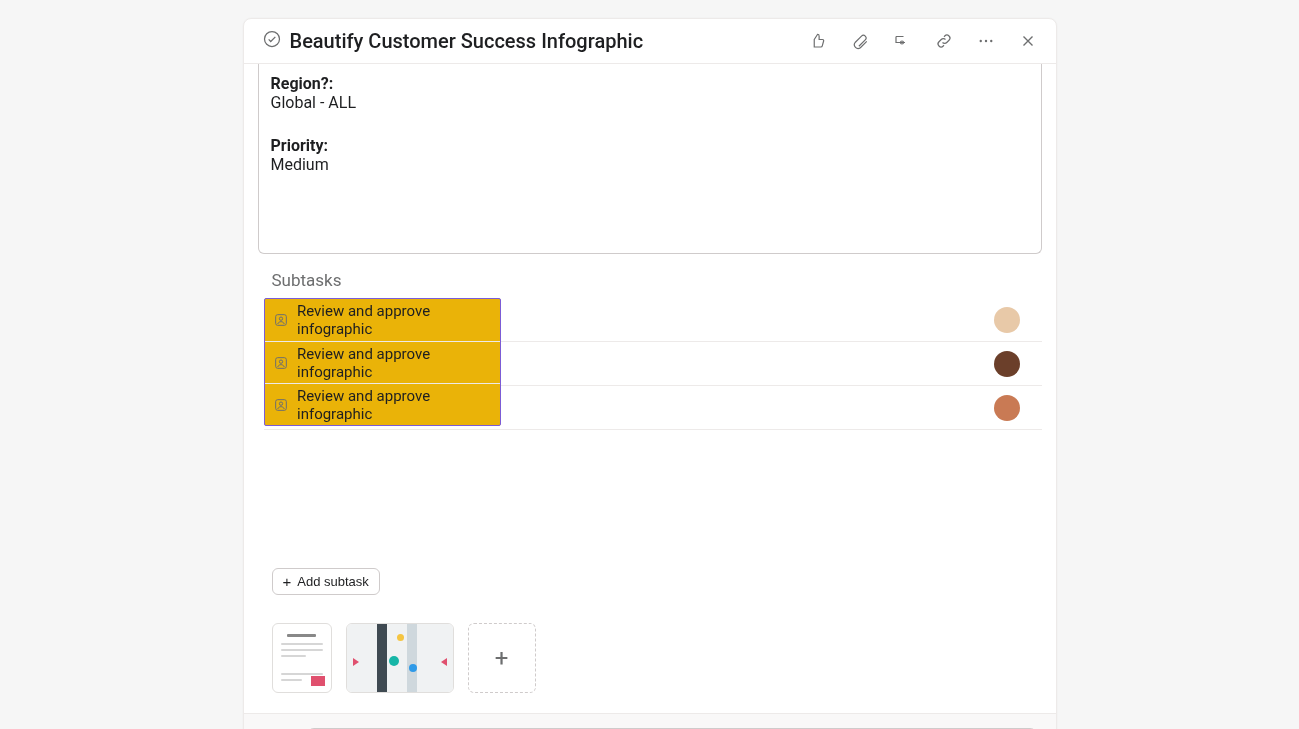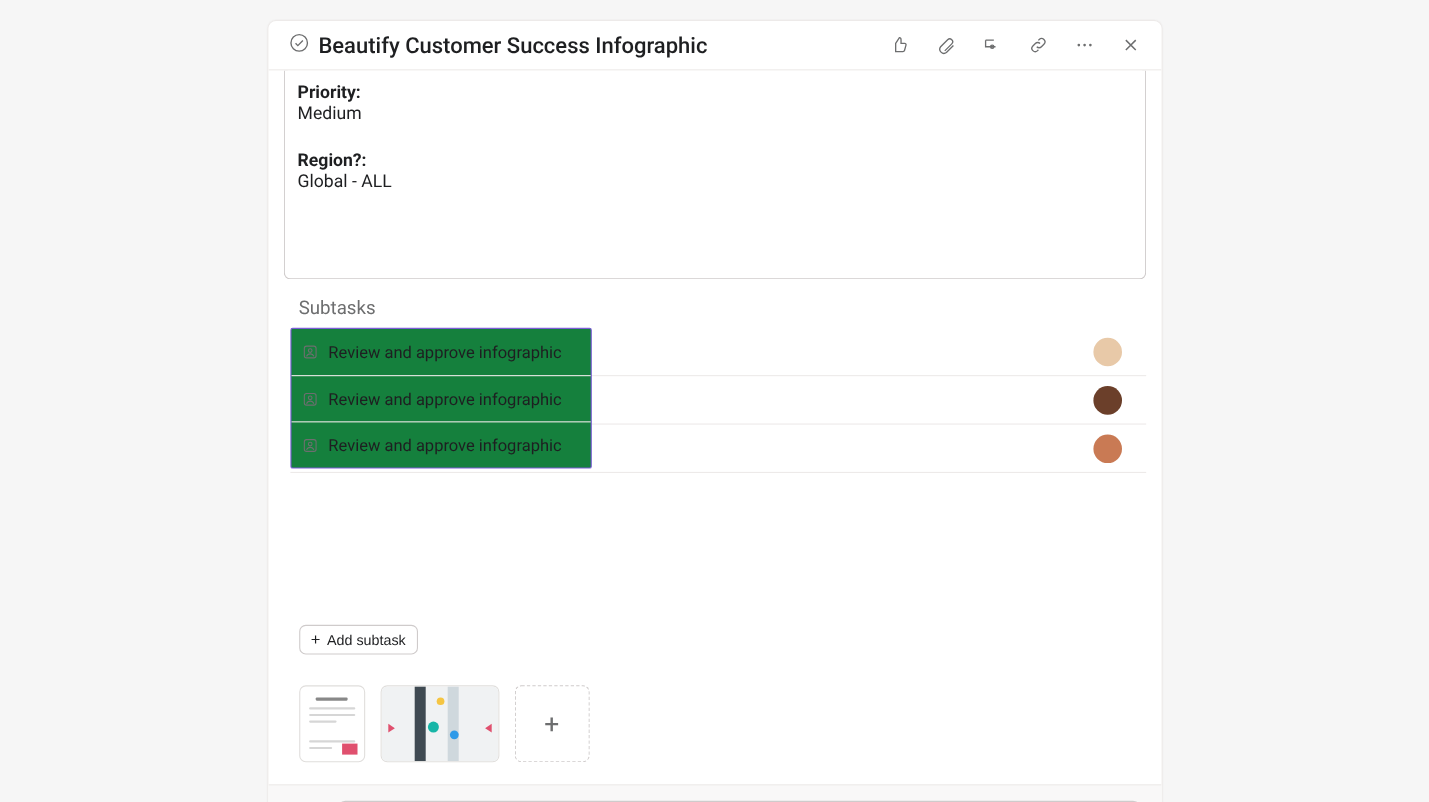--- a/index.html
+++ b/index.html
@@ -74,24 +74,24 @@
   .field-block { margin-bottom: 24px; }
   .field-block:last-child { margin-bottom: 0; }
   .section-label {
     font-size: 17px;
     color: #6d6e6f;
     margin: 16px 2px 8px 14px;
   }
   .subtasks {
     border: 1.5px solid #7b5cd6;
     border-radius: 2px;
-    width: 274px;
+    width: 237px;
     position: relative;
     z-index: 2;
-    background:#15803d;
+    background:#eab308;
   }
   .subtask-rows-outer {
     position: relative;
     margin: 0 0 0 6px;
   }
   .subtask-row-bg {
     position: absolute;
     left: 0; right: 0;
     height: 44px;
     border-bottom: 1px solid #edeae9;
@@ -237,26 +237,26 @@
             <path d="M6 6l12 12M18 6L6 18"></path>
           </svg>
       </span>
     </div>
   </div>
 
   <div class="body">
 
     <div class="desc-box">
       <div class="field-block">
+        <div class="field-label">Region?:</div>
+        <div class="field-value">Global - ALL</div>
+      </div>
+      <div class="field-block">
         <div class="field-label">Priority:</div>
         <div class="field-value">Medium</div>
-      </div>
-      <div class="field-block">
-        <div class="field-label">Region?:</div>
-        <div class="field-value">Global - ALL</div>
       </div>
     </div>
 
     <div class="section-label">Subtasks</div>
 
     <div class="subtask-rows-outer">
 
       <div class="subtask-row-bg" style="top:0">
         <span class="avatar" style="background:#e8c9a8"></span>
       </div>

